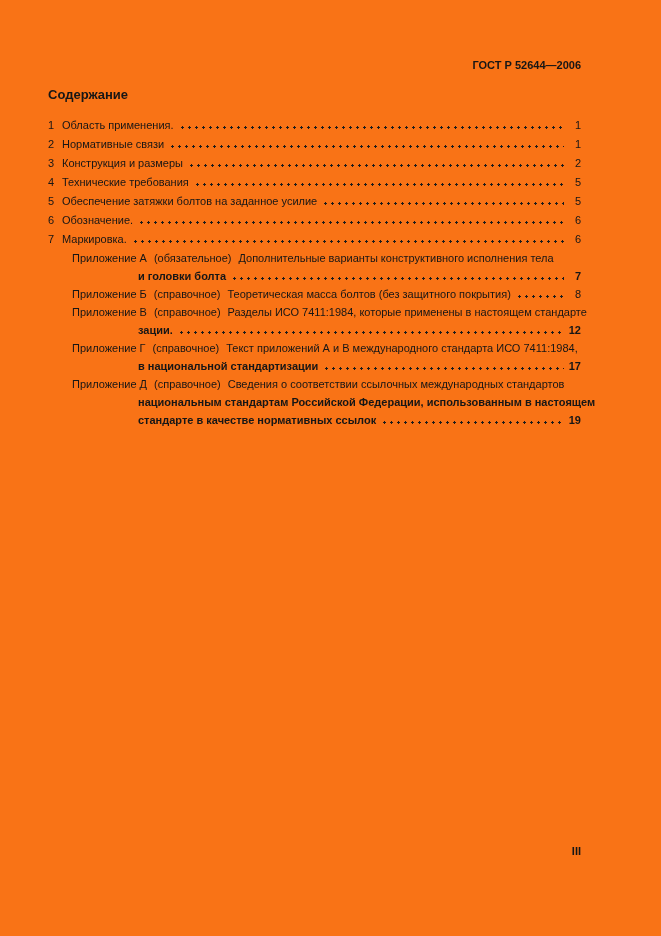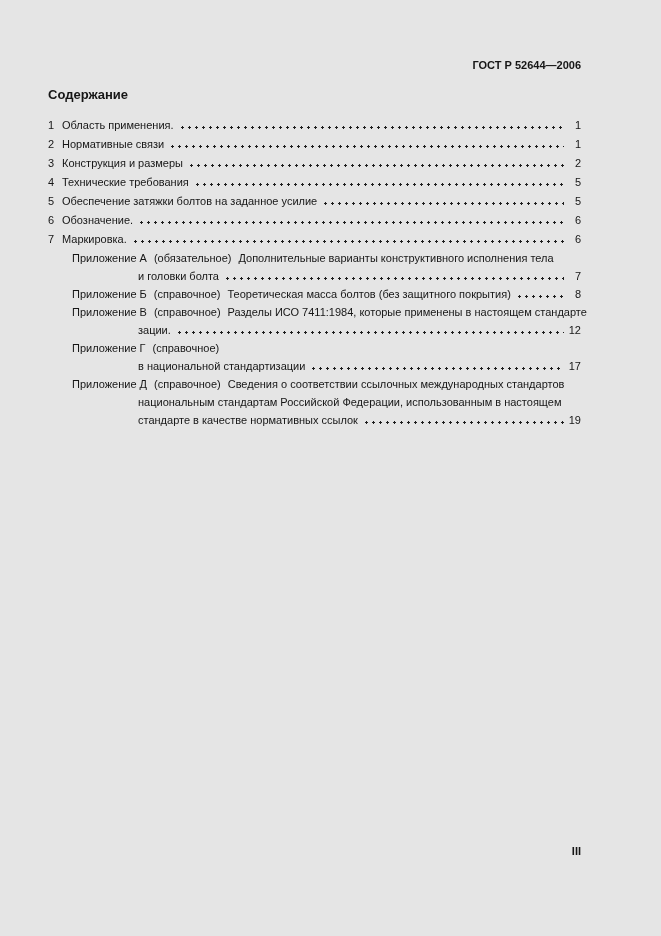--- a/index.html
+++ b/index.html
@@ -10,21 +10,21 @@
     font-family: "Liberation Sans", sans-serif;
     color: #161616;
     position: relative;
     overflow: hidden;
   }
   .sheet {
     position: absolute;
     left: 0; top: 0;
     width: 661px;
     height: 936px;
-    background: #e5e5e5;
+    background: #f97316;
   }
   .content {
     position: absolute;
     left: 48px;
     top: 58px;
     width: 533px;
   }
   .doc-code {
     font-size: 11px;
     font-weight: bold;
@@ -43,21 +43,21 @@
     align-items: baseline;
     height: 19px;
     white-space: nowrap;
   }
   .app-entry .toc-line { height: 18px; }
   .toc-line > span { flex: 0 0 auto; }
   .num { width: 14px; }
   .label, .app-text { }
   .app-name { margin-right: 7px; margin-left: 24px; }
   .app-kind { margin-right: 7px; }
-  .app-cont { padding-left: 90px; }
+  .app-cont { padding-left: 90px; font-weight: bold; }
   .leader {
     flex: 1 1 auto !important;
     min-width: 10px;
     height: 3px;
     margin: 0 4px 0 5px;
     background-image: radial-gradient(circle, #1c1c1c 1.05px, rgba(0,0,0,0) 1.35px);
     background-size: 7px 3px;
     background-repeat: repeat-x;
     background-position: left bottom;
   }
@@ -163,20 +163,21 @@
             <div class="toc-line app-cont">
               <span class="app-text">зации.</span>
               <span class="leader"></span>
               <span class="page">12</span>
             </div>
           </div>
           <div class="app-entry">
             <div class="toc-line app-first">
               <span class="app-name">Приложение Г</span>
               <span class="app-kind">(справочное)</span>
+              <span class="app-text">Текст приложений А и В международного стандарта ИСО 7411:1984,</span>
             </div>
             <div class="toc-line app-cont">
               <span class="app-text">в национальной стандартизации</span>
               <span class="leader"></span>
               <span class="page">17</span>
             </div>
           </div>
           <div class="app-entry">
             <div class="toc-line app-first">
               <span class="app-name">Приложение Д</span>

